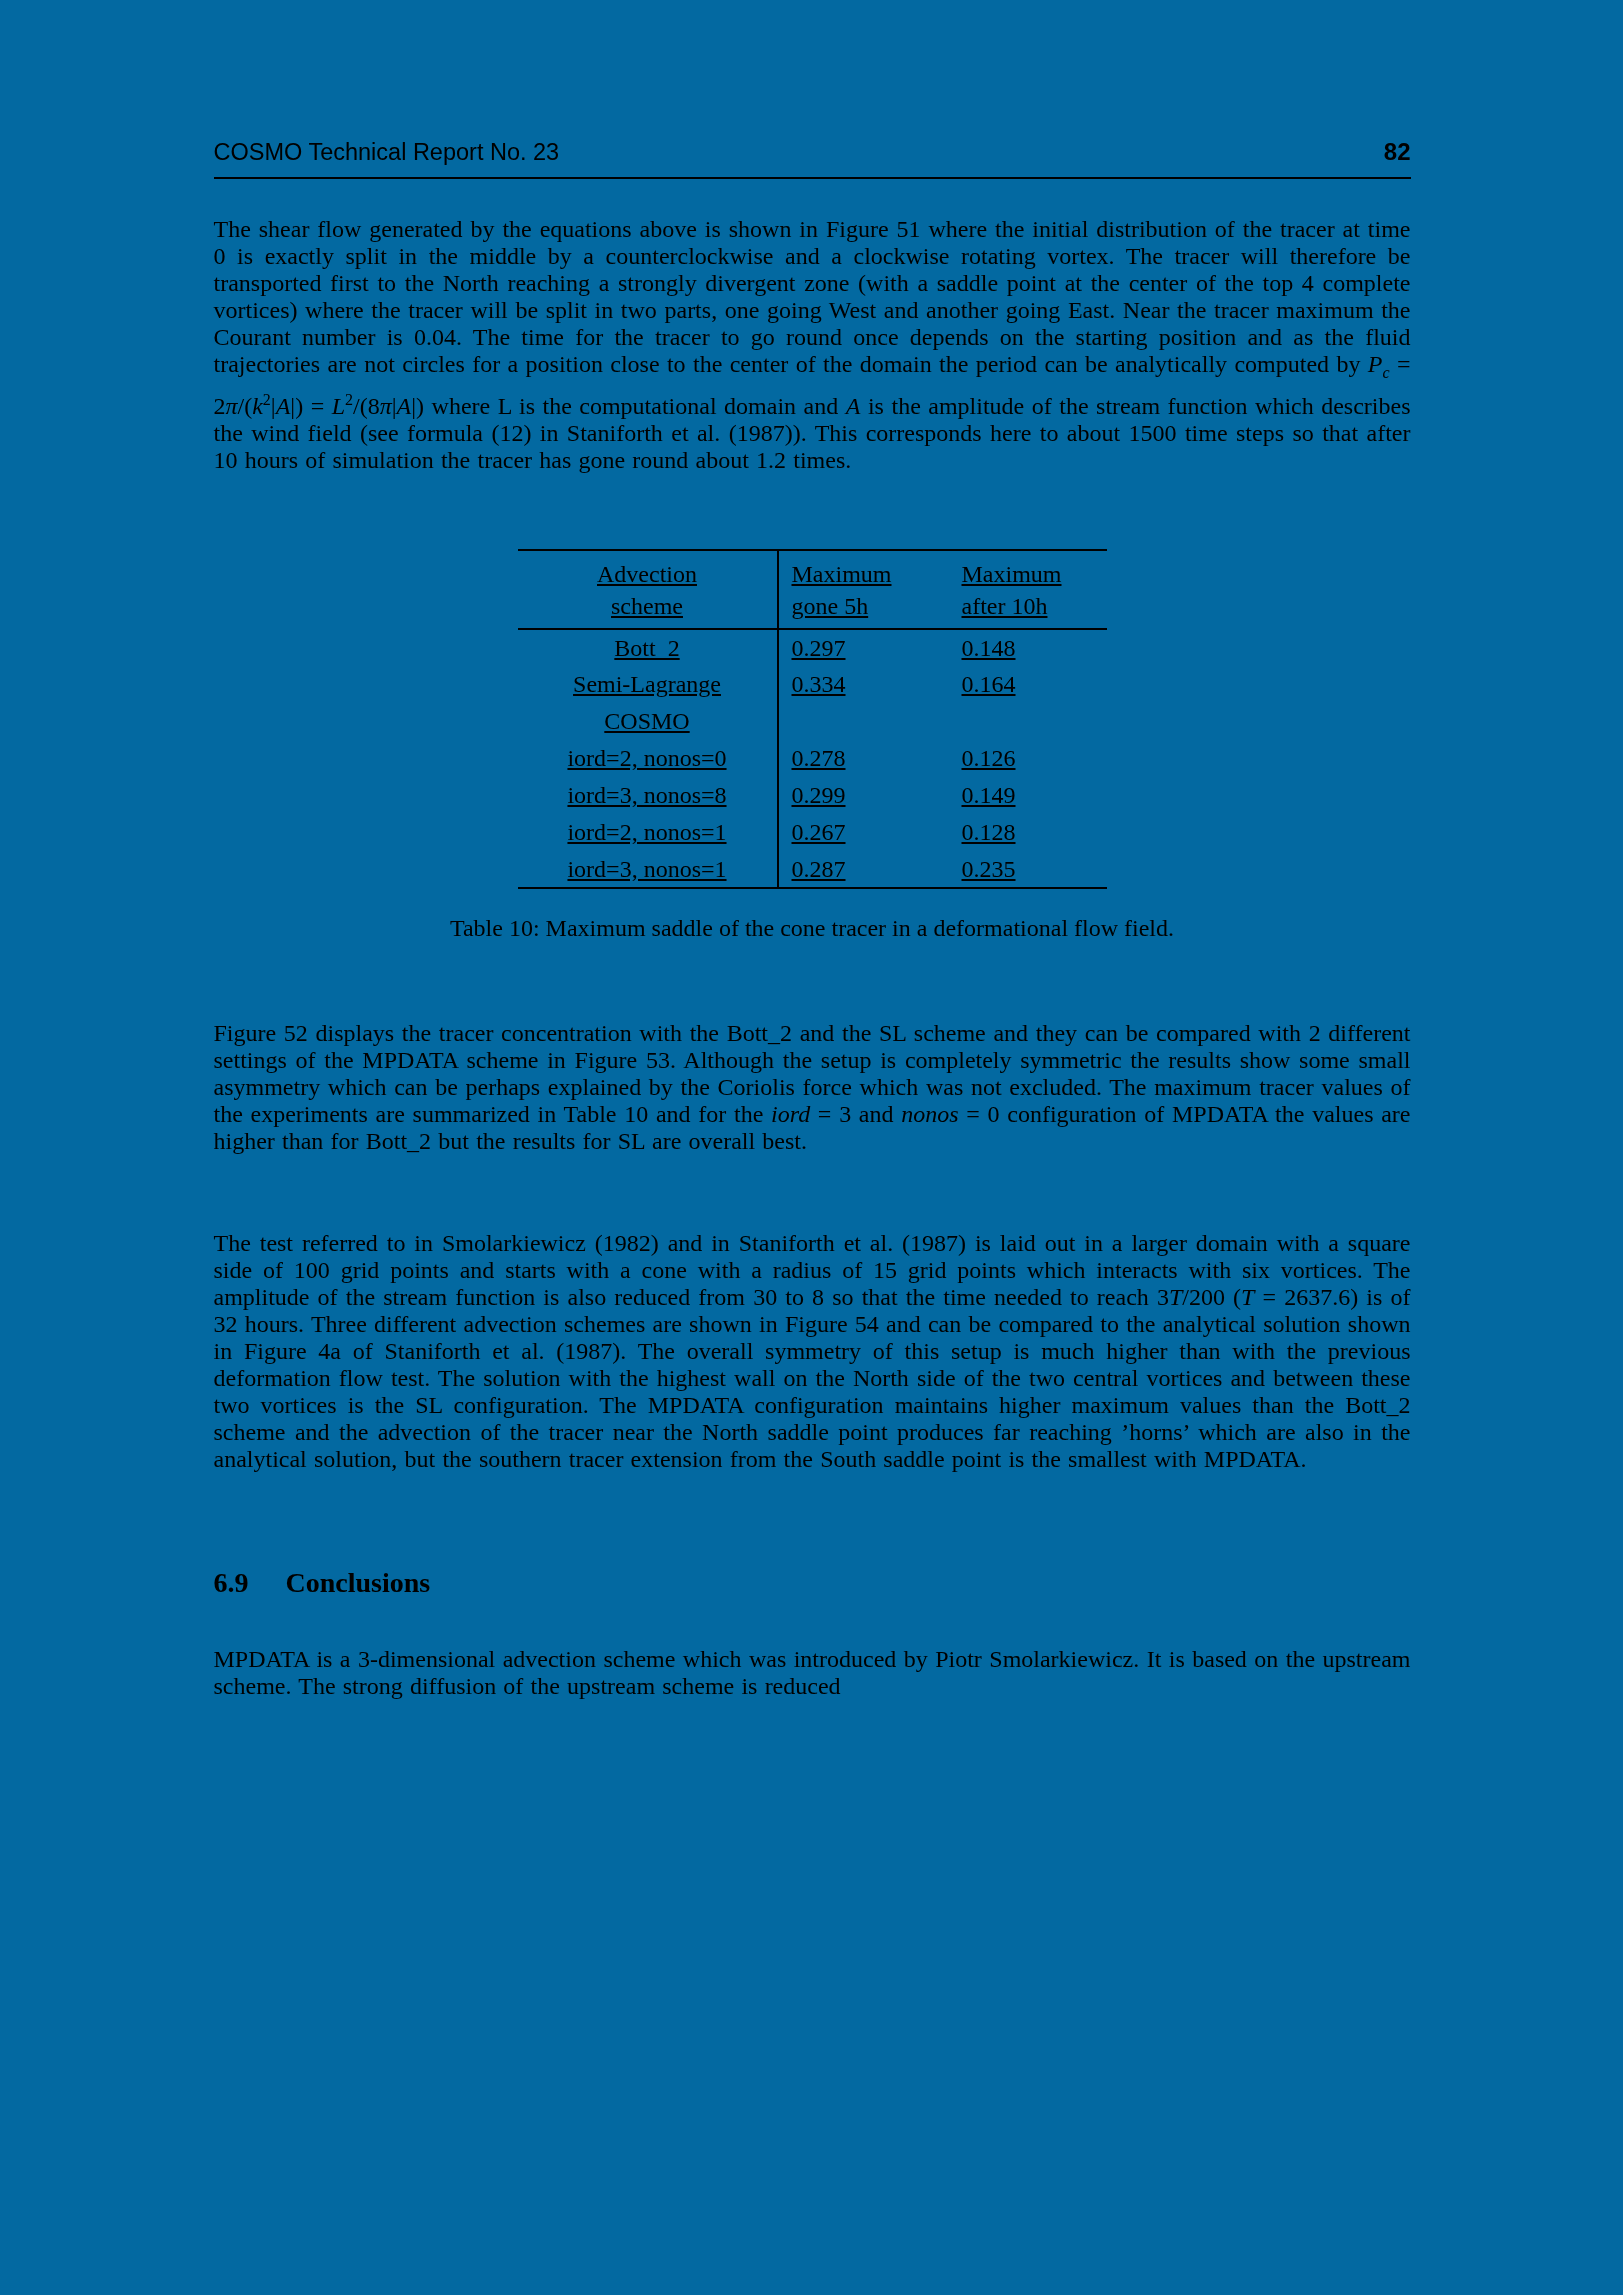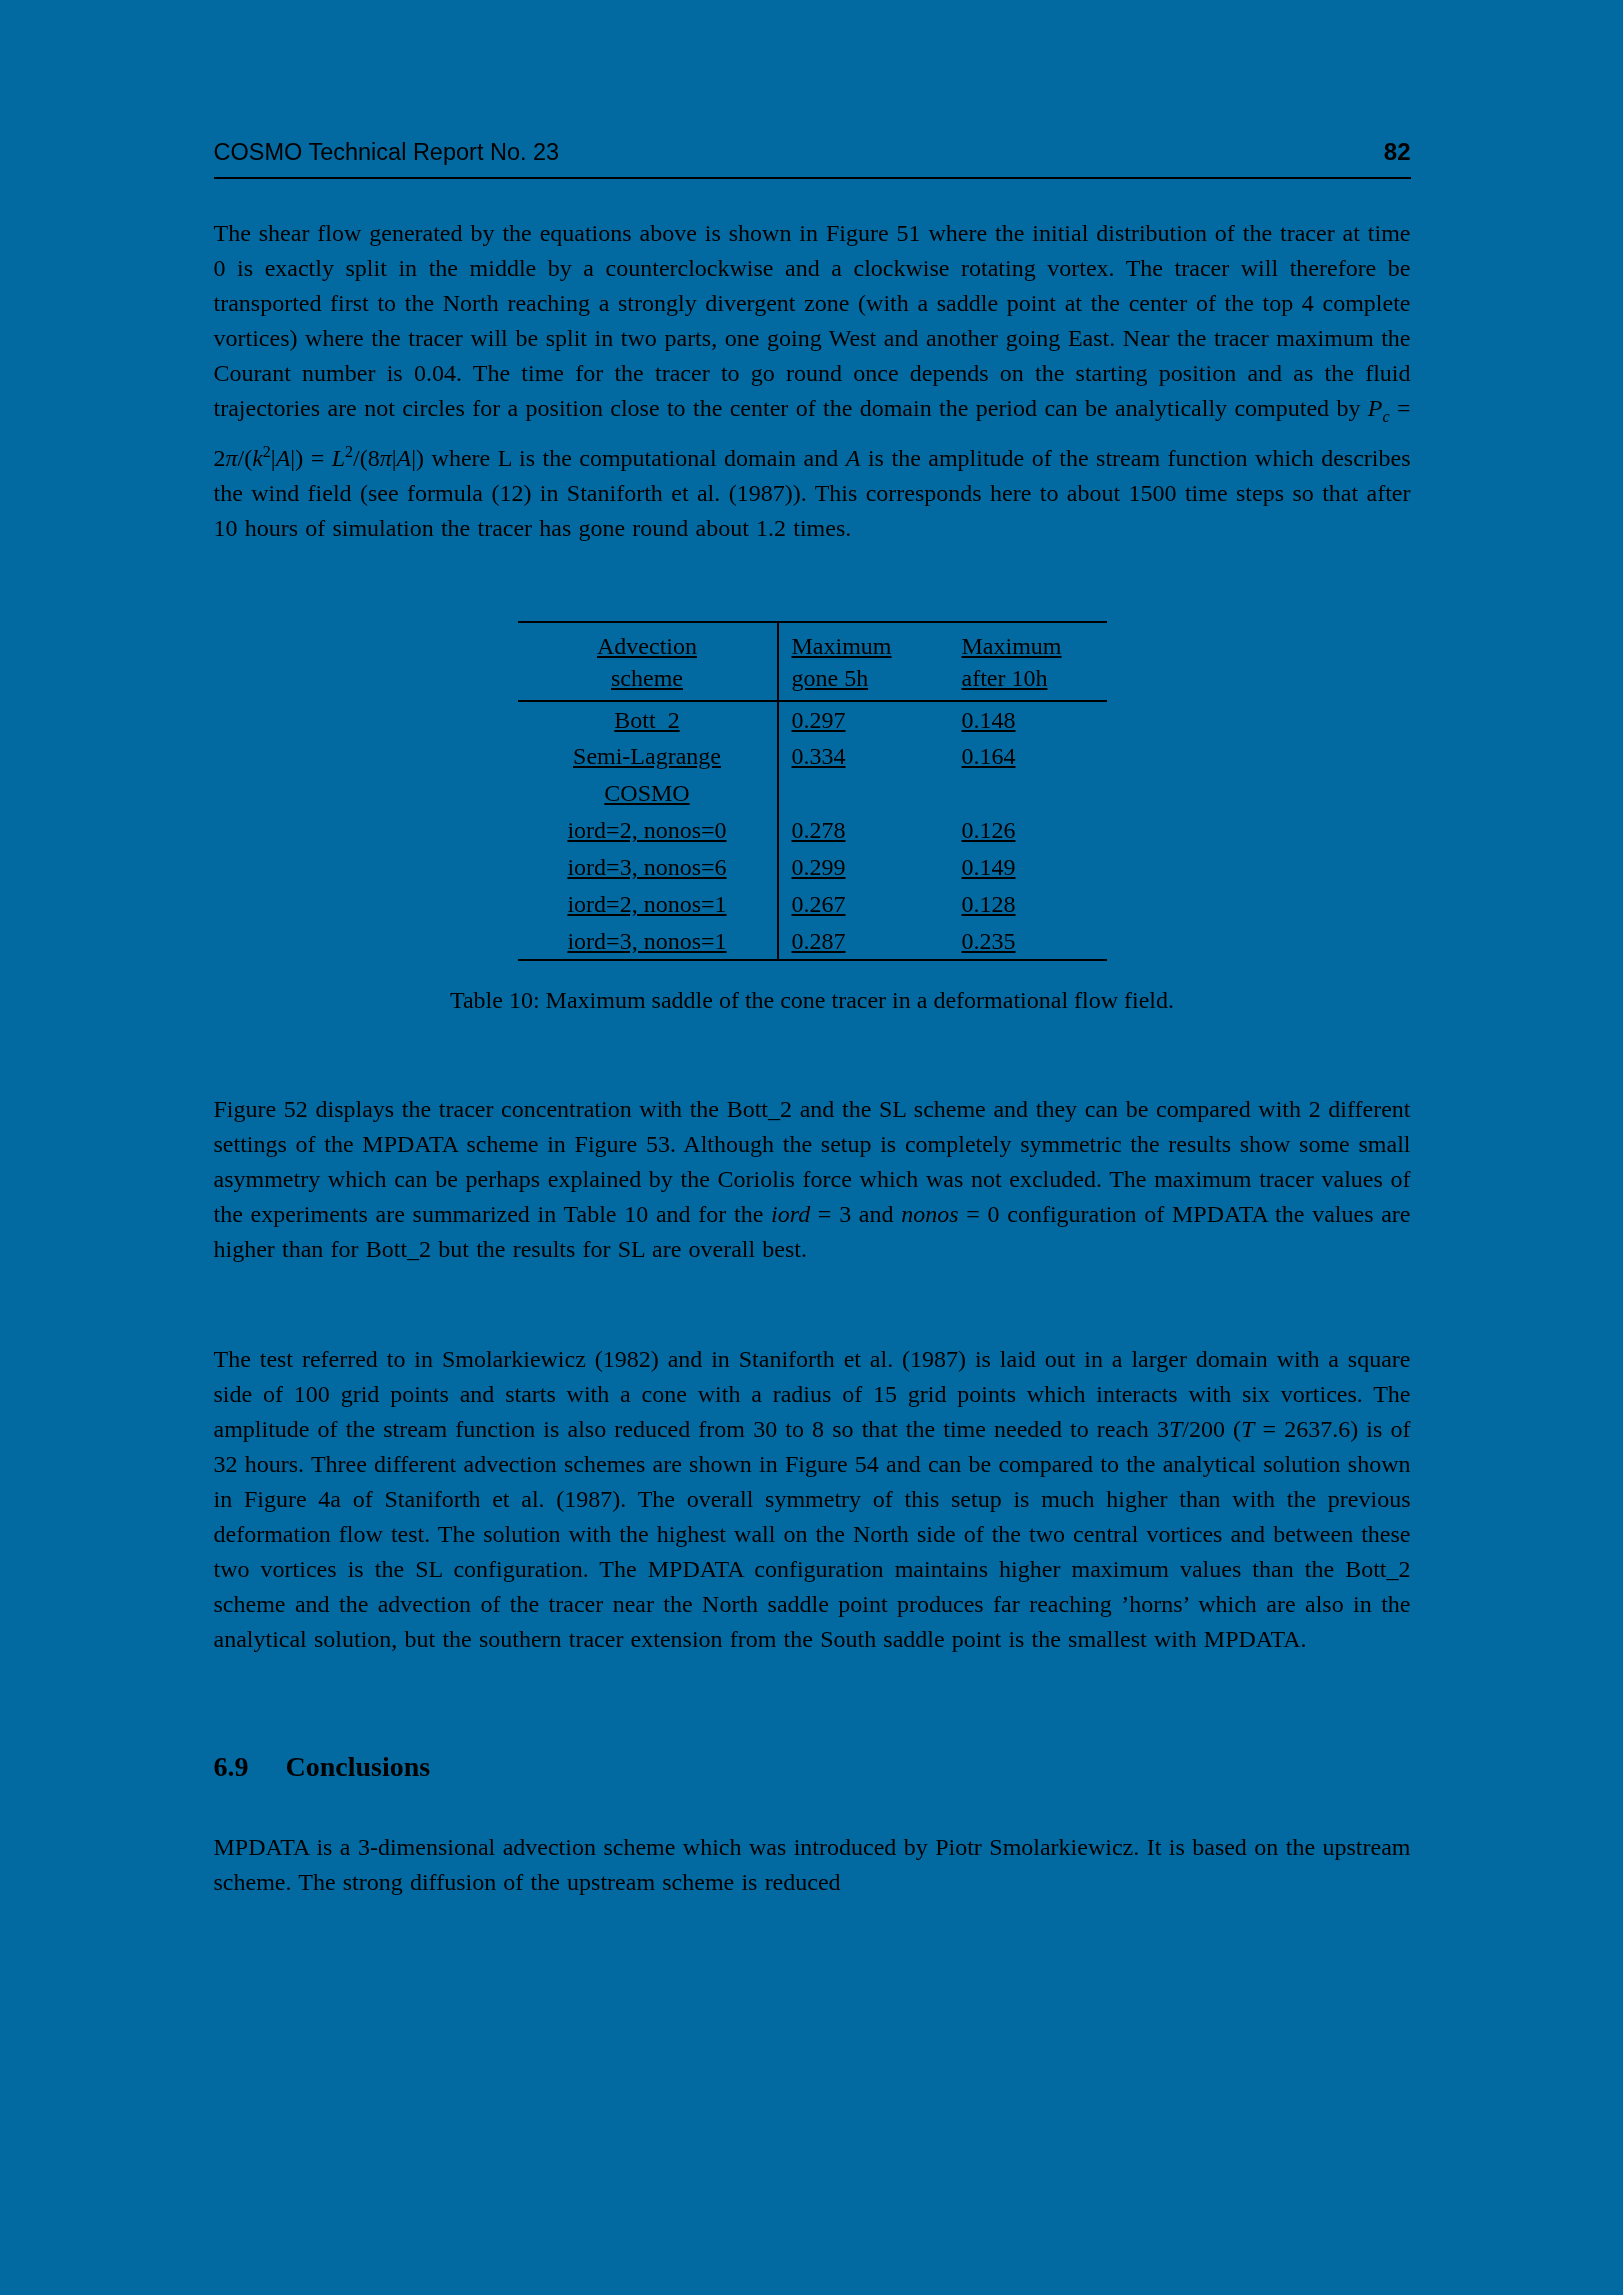--- a/index.html
+++ b/index.html
@@ -28,21 +28,21 @@
     padding-bottom: 11.4px;
     border-bottom: 2.4px solid #000000;
   }
   .running-header .page-num {
     font-weight: bold;
     font-size: 24px;
   }
   
   .para {
     font-size: 24px;
-    line-height: 35px;
+    line-height: 27px;
     text-align: justify;
     word-spacing: 1.2px;
   }
   .para sup, .para sub { font-size: 16px; }
   .p1 { margin-top: 37px; }
   .p2 { margin-top: 78px; }
   .p3 { margin-top: 75px; }
   .p4 { margin-top: 47px; }
   
   .table-wrap {
@@ -141,21 +141,21 @@
             <td class="col-scheme">COSMO</td>
             <td class="col-5h"></td>
             <td class="col-10h"></td>
           </tr>
           <tr>
             <td class="col-scheme">iord=2, nonos=0</td>
             <td class="col-5h">0.278</td>
             <td class="col-10h">0.126</td>
           </tr>
           <tr>
-            <td class="col-scheme">iord=3, nonos=6</td>
+            <td class="col-scheme">iord=3, nonos=8</td>
             <td class="col-5h">0.299</td>
             <td class="col-10h">0.149</td>
           </tr>
           <tr>
             <td class="col-scheme">iord=2, nonos=1</td>
             <td class="col-5h">0.267</td>
             <td class="col-10h">0.128</td>
           </tr>
           <tr>
             <td class="col-scheme">iord=3, nonos=1</td>

